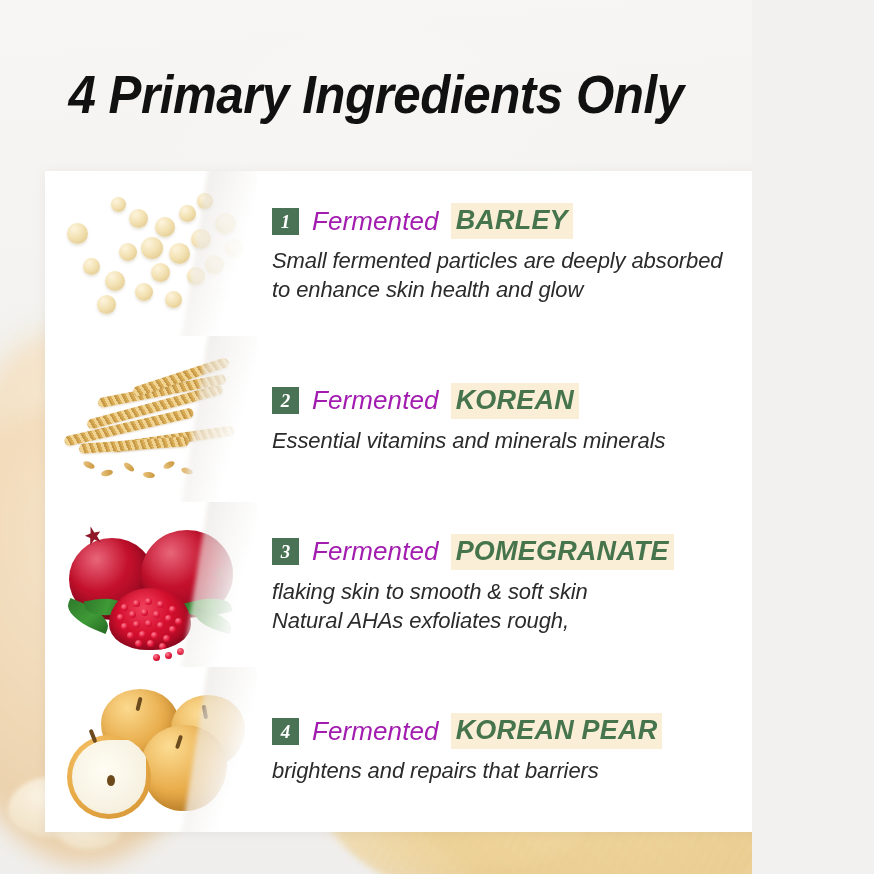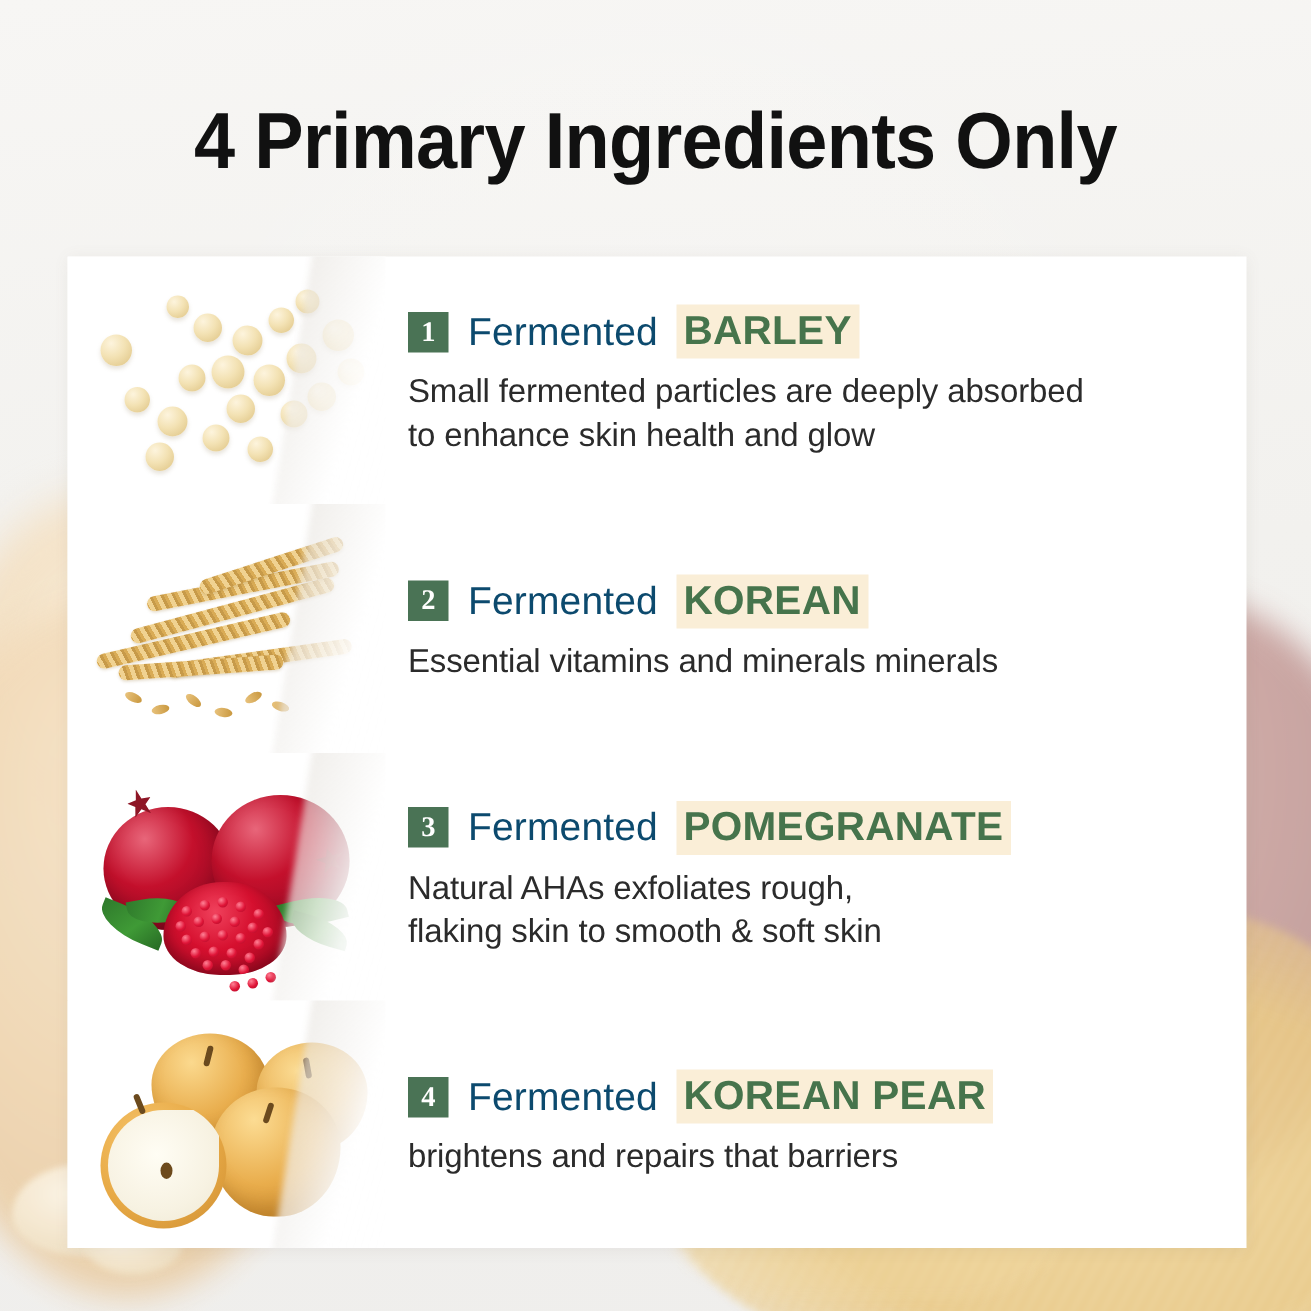--- a/index.html
+++ b/index.html
@@ -9,24 +9,25 @@
   body {
     width: 874px;
     height: 874px;
     overflow: hidden;
     font-family: "Liberation Sans", sans-serif;
     background: #f2f1ef;
   }
 
   .poster {
     position: relative;
-    width: 874px;
+    width: 752px;
     height: 874px;
     overflow: hidden;
     background: #f4f3f1;
+    font-style: italic;
   }
 
   
   .bg-base {
     position: absolute;
     inset: 0;
     background:
       linear-gradient(175deg, #f7f6f4 0%, #f2f1ee 45%, #efeeec 100%);
   }
   .bg-skin {
@@ -310,21 +311,21 @@
     font-size: 19px;
     font-weight: 700;
     font-family: "Liberation Serif", serif;
     line-height: 1;
     flex: 0 0 auto;
   }
   .fermented {
     margin-left: 13px;
     font-size: 26px;
     font-weight: 400;
-    color: #0c4a6e;
+    color: #a21caf;
     letter-spacing: .1px;
   }
   .ingredient {
     margin-left: 12px;
     font-size: 27px;
     font-weight: 700;
     color: #46744c;
     background: #faeed7;
     padding: 2px 5px 3px 5px;
     letter-spacing: .2px;
@@ -465,22 +466,22 @@
             <div class="aril" style="position:absolute; left:108px; top:152px;"></div>
           </div>
         </div>
         <div class="text-col">
           <div class="headline">
             <span class="num">3</span>
             <span class="fermented">Fermented</span>
             <span class="ingredient">POMEGRANATE</span>
           </div>
           <div class="desc">
+            <span>flaking skin to smooth &amp; soft skin</span>
             <span>Natural AHAs exfoliates rough,</span>
-            <span>flaking skin to smooth &amp; soft skin</span>
           </div>
         </div>
       </div>
 
       <div class="row">
         <div class="thumb">
           <div class="thumb-inner">
             <div class="pear" style="left:56px;  top:22px; width:78px; height:74px;
                  background:radial-gradient(circle at 34% 26%, #fbd98e 0%, #e9ae4e 48%, #d19033 80%, #b67926 100%);"></div>
             <div class="pear-stem" style="left:92px; top:30px;"></div>

